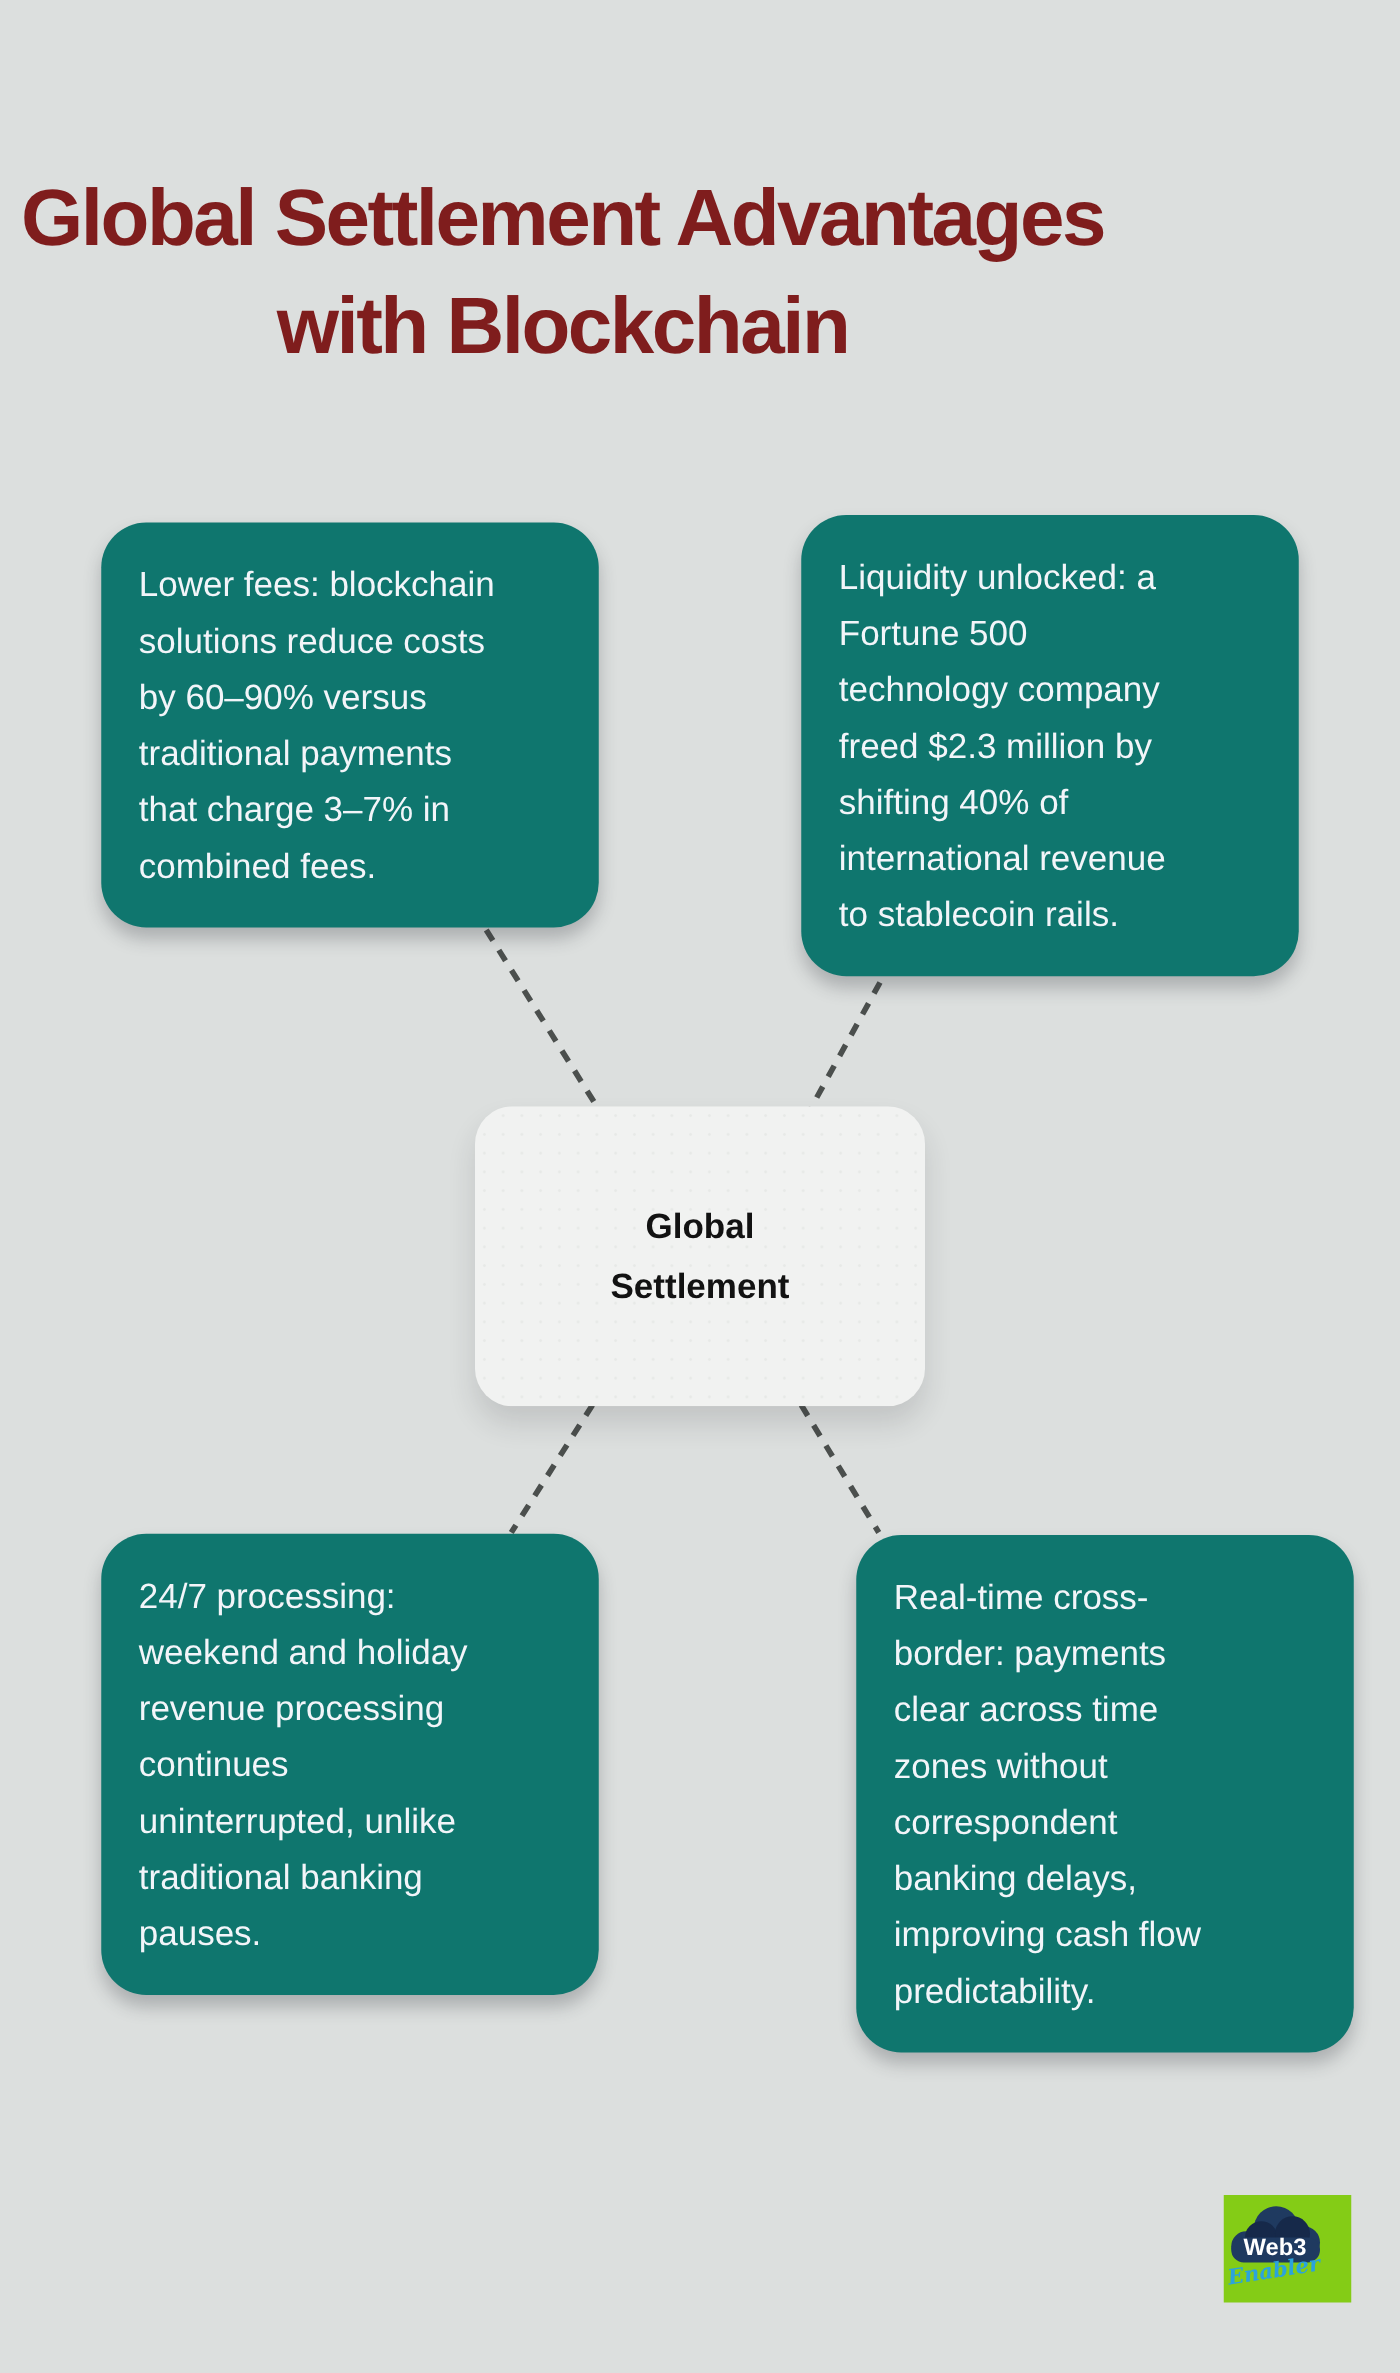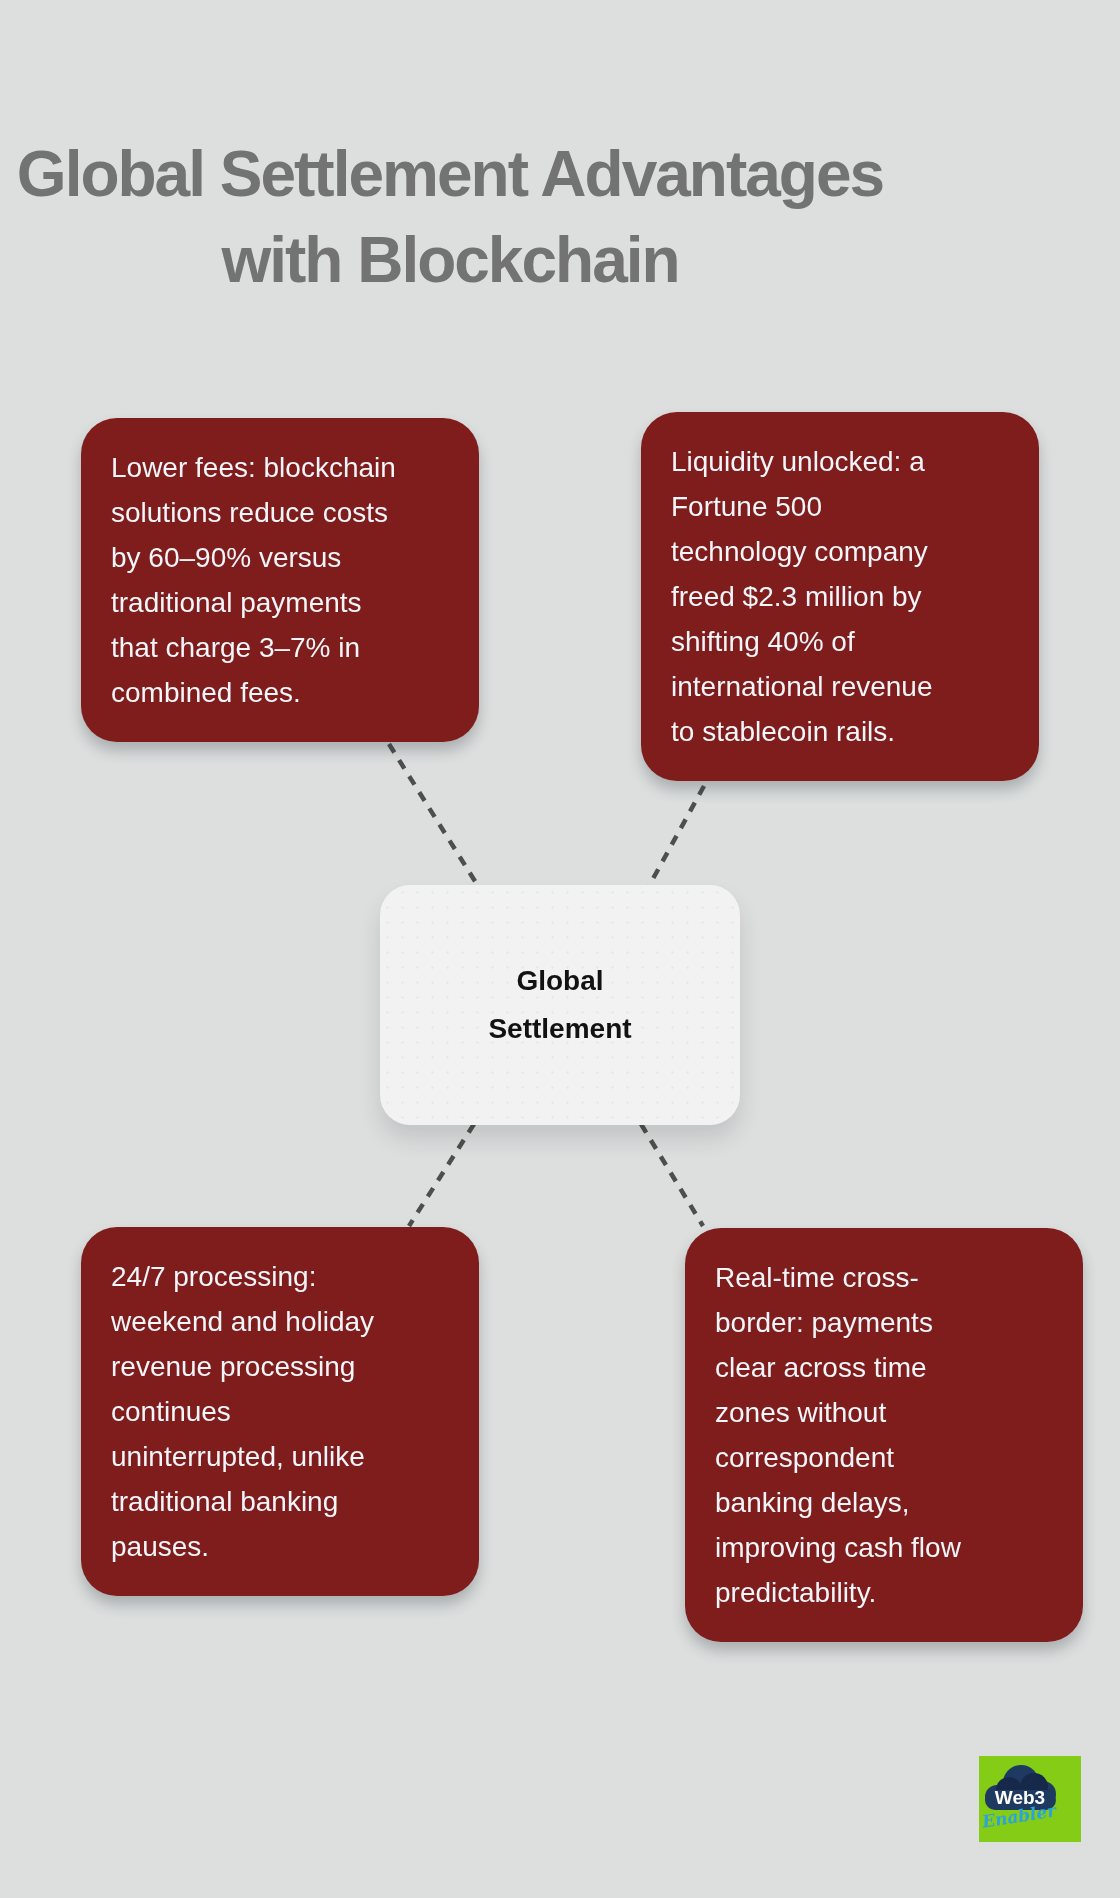--- a/index.html
+++ b/index.html
@@ -13,31 +13,31 @@
   .stage{position:absolute;inset:0;width:1120px;height:1898px;}
 
   .page-title{
     position:absolute;
     top:88px;left:0;width:900px;
     text-align:center;
     font-size:64px;
     font-weight:800;
     letter-spacing:-2px;
     line-height:86px;
-    color:#737373;
+    color:#7f1d1d;
     white-space:pre-line;
   }
 
   .connectors{position:absolute;inset:0;z-index:1;}
 
   .card{
     position:absolute;
     width:398px;
     box-sizing:border-box;
-    background:#7f1d1d;
+    background:#0f766e;
     border-radius:36px;
     padding:27px 30px;
     color:#f2f5f9;
     font-size:28px;
     line-height:45px;
     white-space:pre-line;
     box-shadow:0 9px 14px rgba(50,55,60,.28);
     z-index:2;
   }
   .card-top-left{left:81px;top:418px;min-height:319px;}

